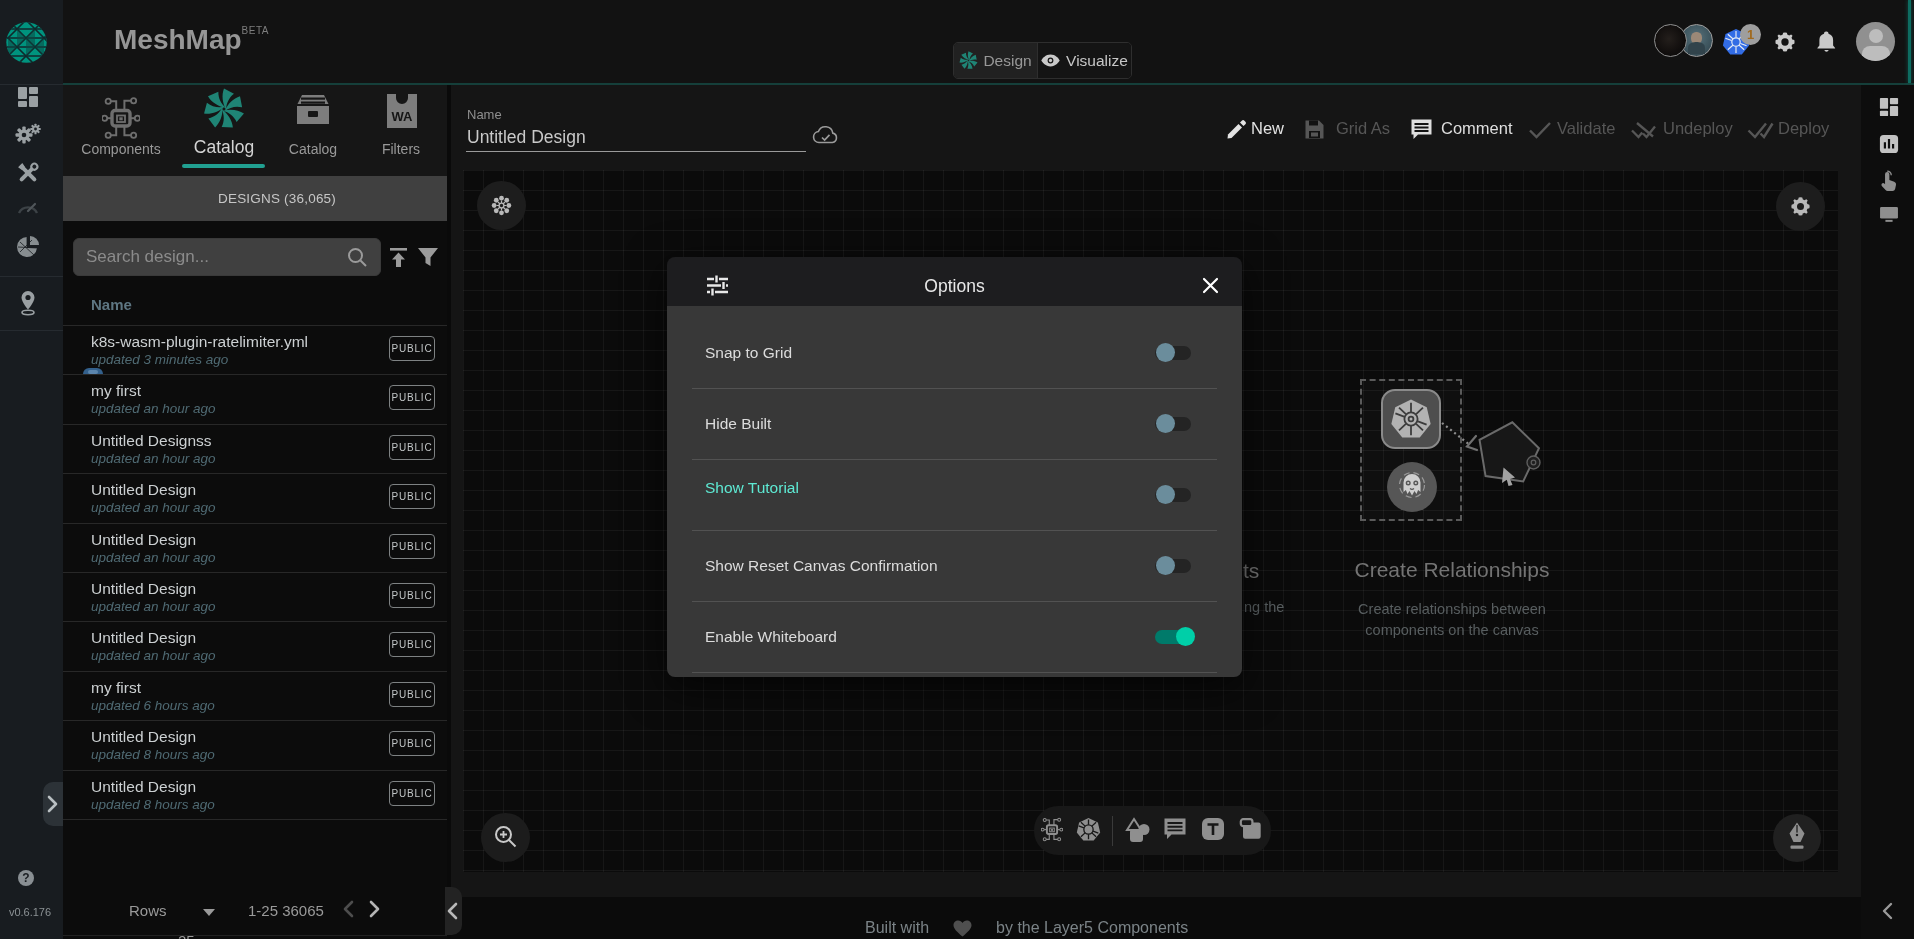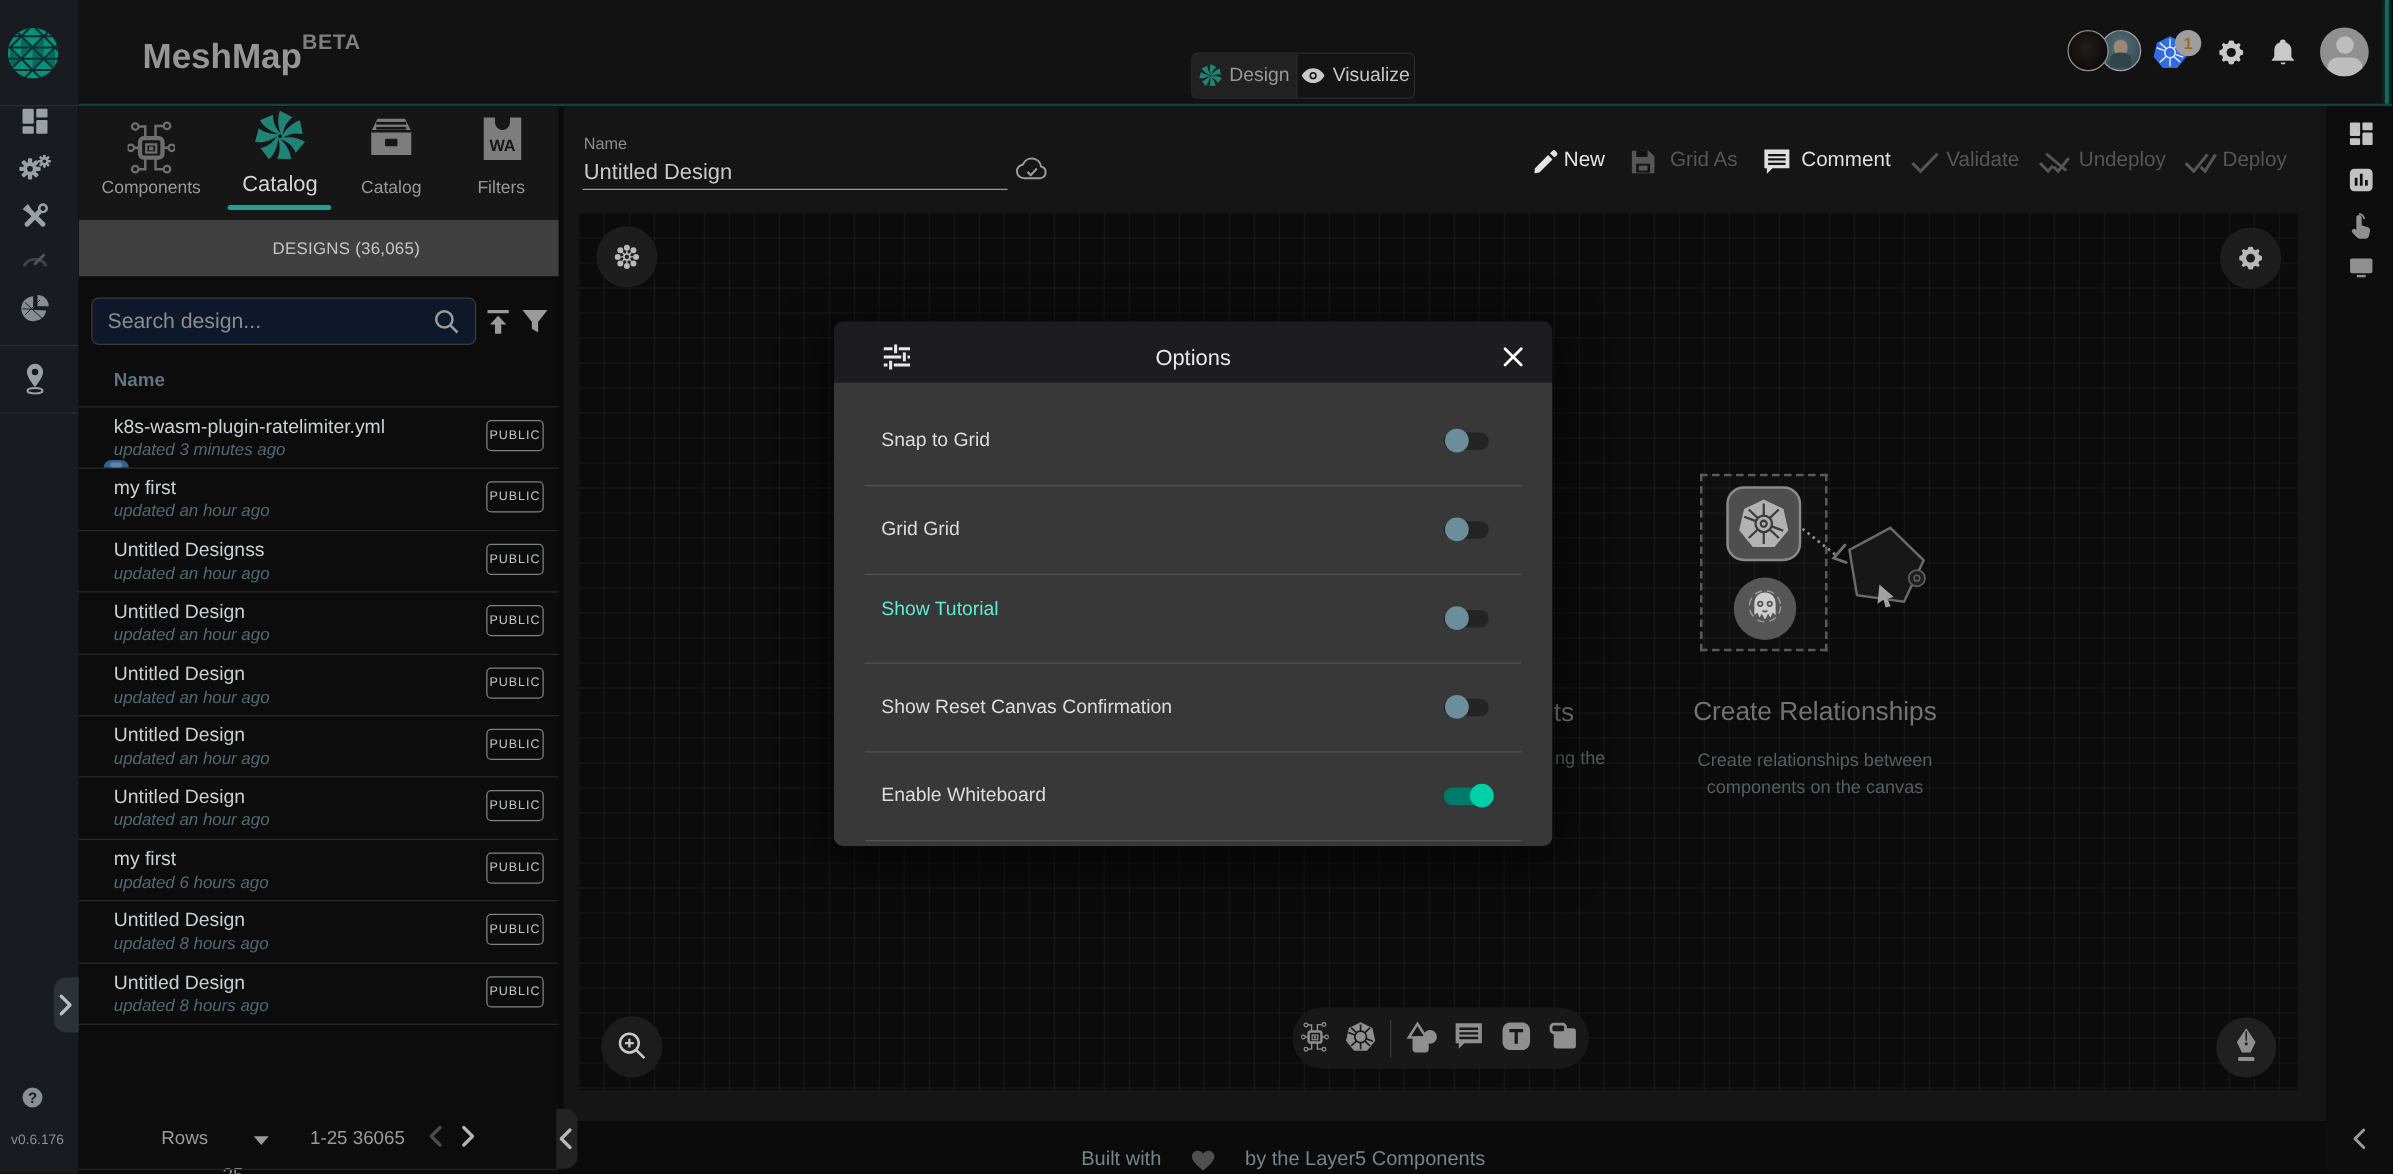--- a/index.html
+++ b/index.html
@@ -283,21 +283,21 @@
     <div class="abs" style="left:0; top:906px; width:60px; text-align:center; color:#8b9194; font-size:11px;">v0.6.176</div>
   </div>
 
   <div class="abs" style="left:43px; top:782px; width:20px; height:44px; background:#2c3237; border-radius:10px 0 0 10px; z-index:5;">
     <svg style="position:absolute; left:3px; top:13px;" width="12" height="18" viewBox="0 0 12 18" fill="none" stroke="#b9bfc2" stroke-width="2.6" stroke-linecap="round" stroke-linejoin="round">
         <path d="M3 2 L10 9 L3 16"></path>
       </svg>
   </div>
 
   <div class="abs" id="header" style="left:63px; top:0; width:1851px; height:85px; background:#121212; border-bottom:2px solid #153f3a;">
-    <div class="abs" style="left:51px; top:24px; color:#969696; font-size:28px; font-weight:bold;">MeshMap<span style="font-size:17px; font-weight:bold; color:#7e7e7e; vertical-align:15px; letter-spacing:0.5px;">BETA</span></div>
+    <div class="abs" style="left:51px; top:24px; color:#969696; font-size:28px; font-weight:bold;">MeshMap<span style="font-size:10px; font-weight:normal; color:#7e7e7e; vertical-align:15px; letter-spacing:0.5px;">BETA</span></div>
 
     <div class="abs" style="left:890px; top:42px; height:37px; display:flex; border:1px solid #2e2e2e; border-radius:5px; overflow:hidden;">
       <div style="width:84px; background:#212121; display:flex; align-items:center; justify-content:center; gap:5px; color:#989898; font-size:15.5px; border-right:1px solid #2e2e2e;">
         <svg width="19" height="19" viewBox="0 0 40 40">
             <use href="#spiralicon"></use>
           </svg>Design</div>
       <div style="width:93px; background:#141414; display:flex; align-items:center; justify-content:center; gap:6px; color:#c6c6c6; font-size:15.5px;">
         <svg width="19" height="13" viewBox="0 0 21 14">
             <path d="M10.5 0.5 C5 0.5 1.6 4.6 0.5 7 C1.6 9.4 5 13.5 10.5 13.5 C16 13.5 19.4 9.4 20.5 7 C19.4 4.6 16 0.5 10.5 0.5 Z" fill="#c9c9c9"></path>
             <circle cx="10.5" cy="7" r="3.2" fill="#141414"></circle>
@@ -363,21 +363,21 @@
     <div class="abs" style="left:200px; top:56px; width:100px; text-align:center; color:#999999; font-size:14px;">Catalog</div>
 
     <svg class="abs" style="left:322px; top:7px;" width="34" height="38" viewBox="0 0 34 38" fill="#7d7d7d">
       <path d="M2 2 H11 V6 a6 6 0 0 0 12 0 V2 H32 V36 H2 Z"></path>
       <text x="17" y="29" font-family="Liberation Sans, sans-serif" font-size="13" font-weight="bold" fill="#161616" text-anchor="middle">WA</text>
     </svg>
     <div class="abs" style="left:288px; top:56px; width:100px; text-align:center; color:#999999; font-size:14px;">Filters</div>
 
     <div class="abs" style="left:0; top:91px; width:384px; height:45px; background:#404040; color:#c6c6c6; font-size:13.5px; letter-spacing:0.2px; text-align:center; line-height:45px;padding-left:44px;">DESIGNS (36,065)</div>
 
-    <div class="abs" style="left:10px; top:153px; width:308px; height:38px; background:#0f172a; border:1px solid #3a3a3a; border-radius:6px;">
+    <div class="abs" style="left:10px; top:153px; width:308px; height:38px; background:#404040; border:1px solid #3a3a3a; border-radius:6px;">
       <div style="position:absolute; left:12px; top:8px; color:#8b8b8b; font-size:17px;">Search design...</div>
       <svg style="position:absolute; right:12px; top:8px;" width="21" height="21" viewBox="0 0 21 21" fill="none" stroke="#9b9b9b" stroke-width="2">
           <circle cx="8.5" cy="8.5" r="6.5"></circle>
           <path d="M13.5 13.5 L19 19"></path>
         </svg>
     </div>
     <svg class="abs" style="left:325px; top:162px;" width="21" height="21" viewBox="0 0 21 21" fill="#9b9b9b">
         <rect x="2" y="1" width="17" height="2.6"></rect>
         <path d="M10.5 5.5 L17 12.5 H13 V20 H8 V12.5 H4 Z"></path>
       </svg>
@@ -488,21 +488,21 @@
       <div class="abs" style="left:0; top:19px; width:575px; text-align:center; color:#e8e8e8; font-size:17.5px;">Options</div>
       <svg class="abs" style="left:535px; top:20px;" width="17" height="17" viewBox="0 0 17 17" stroke="#ffffff" stroke-width="2.2" stroke-linecap="round">
           <path d="M2 2 L15 15 M15 2 L2 15"></path>
         </svg>
     </div>
     <div class="abs" style="left:0; top:49px; width:575px; height:371px; background:#383838;">
       <div class="abs" style="left:38px; top:38px; color:#dcdcdc; font-size:15.5px;">Snap to Grid</div>
       <div class="abs" style="left:488px; top:40px; width:36px; height:14px; border-radius:7px; background:#242424;"></div>
       <div class="abs" style="left:489px; top:37px; width:19px; height:19px; border-radius:50%; background:#6b8d9c;"></div>
       <div class="abs" style="left:25px; top:82px; width:525px; height:1px; background:#525252;"></div>
-      <div class="abs" style="left:38px; top:109px; color:#dcdcdc; font-size:15.5px;">Grid Grid</div>
+      <div class="abs" style="left:38px; top:109px; color:#dcdcdc; font-size:15.5px;">Hide Built</div>
       <div class="abs" style="left:488px; top:111px; width:36px; height:14px; border-radius:7px; background:#242424;"></div>
       <div class="abs" style="left:489px; top:108px; width:19px; height:19px; border-radius:50%; background:#6b8d9c;"></div>
       <div class="abs" style="left:25px; top:153px; width:525px; height:1px; background:#525252;"></div>
       <div class="abs" style="left:38px; top:173px; color:#5eead4; font-size:15.5px;">Show Tutorial</div>
       <div class="abs" style="left:488px; top:182px; width:36px; height:14px; border-radius:7px; background:#242424;"></div>
       <div class="abs" style="left:489px; top:179px; width:19px; height:19px; border-radius:50%; background:#6b8d9c;"></div>
       <div class="abs" style="left:25px; top:224px; width:525px; height:1px; background:#525252;"></div>
       <div class="abs" style="left:38px; top:251px; color:#dcdcdc; font-size:15.5px;">Show Reset Canvas Confirmation</div>
       <div class="abs" style="left:488px; top:253px; width:36px; height:14px; border-radius:7px; background:#242424;"></div>
       <div class="abs" style="left:489px; top:250px; width:19px; height:19px; border-radius:50%; background:#6b8d9c;"></div>

